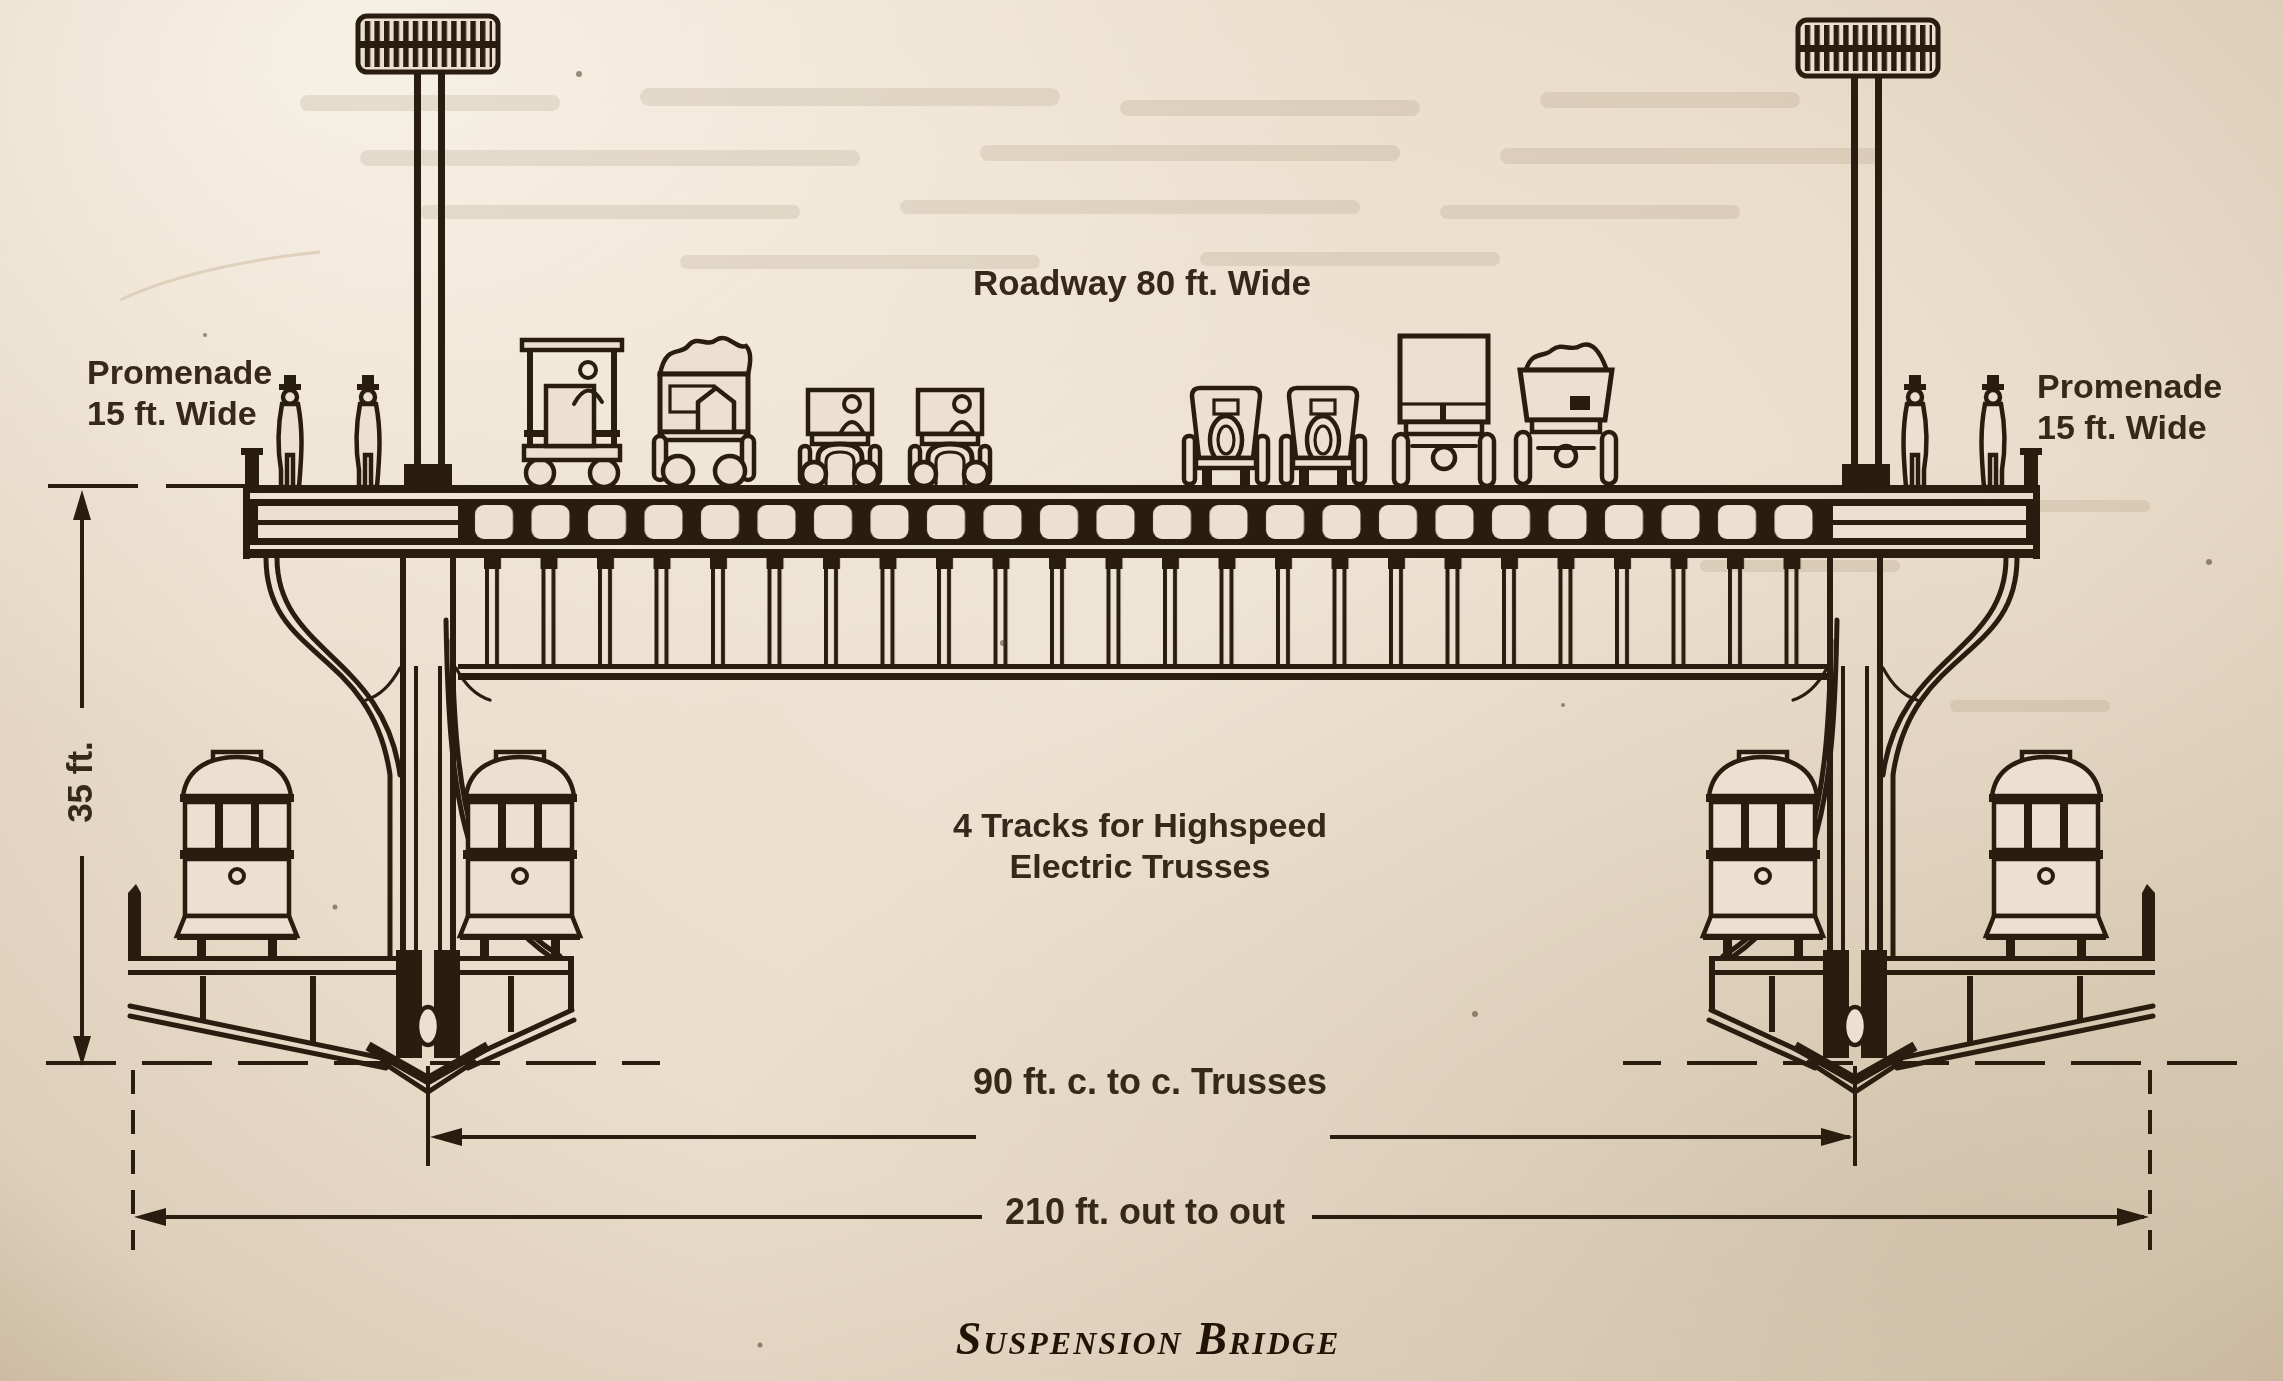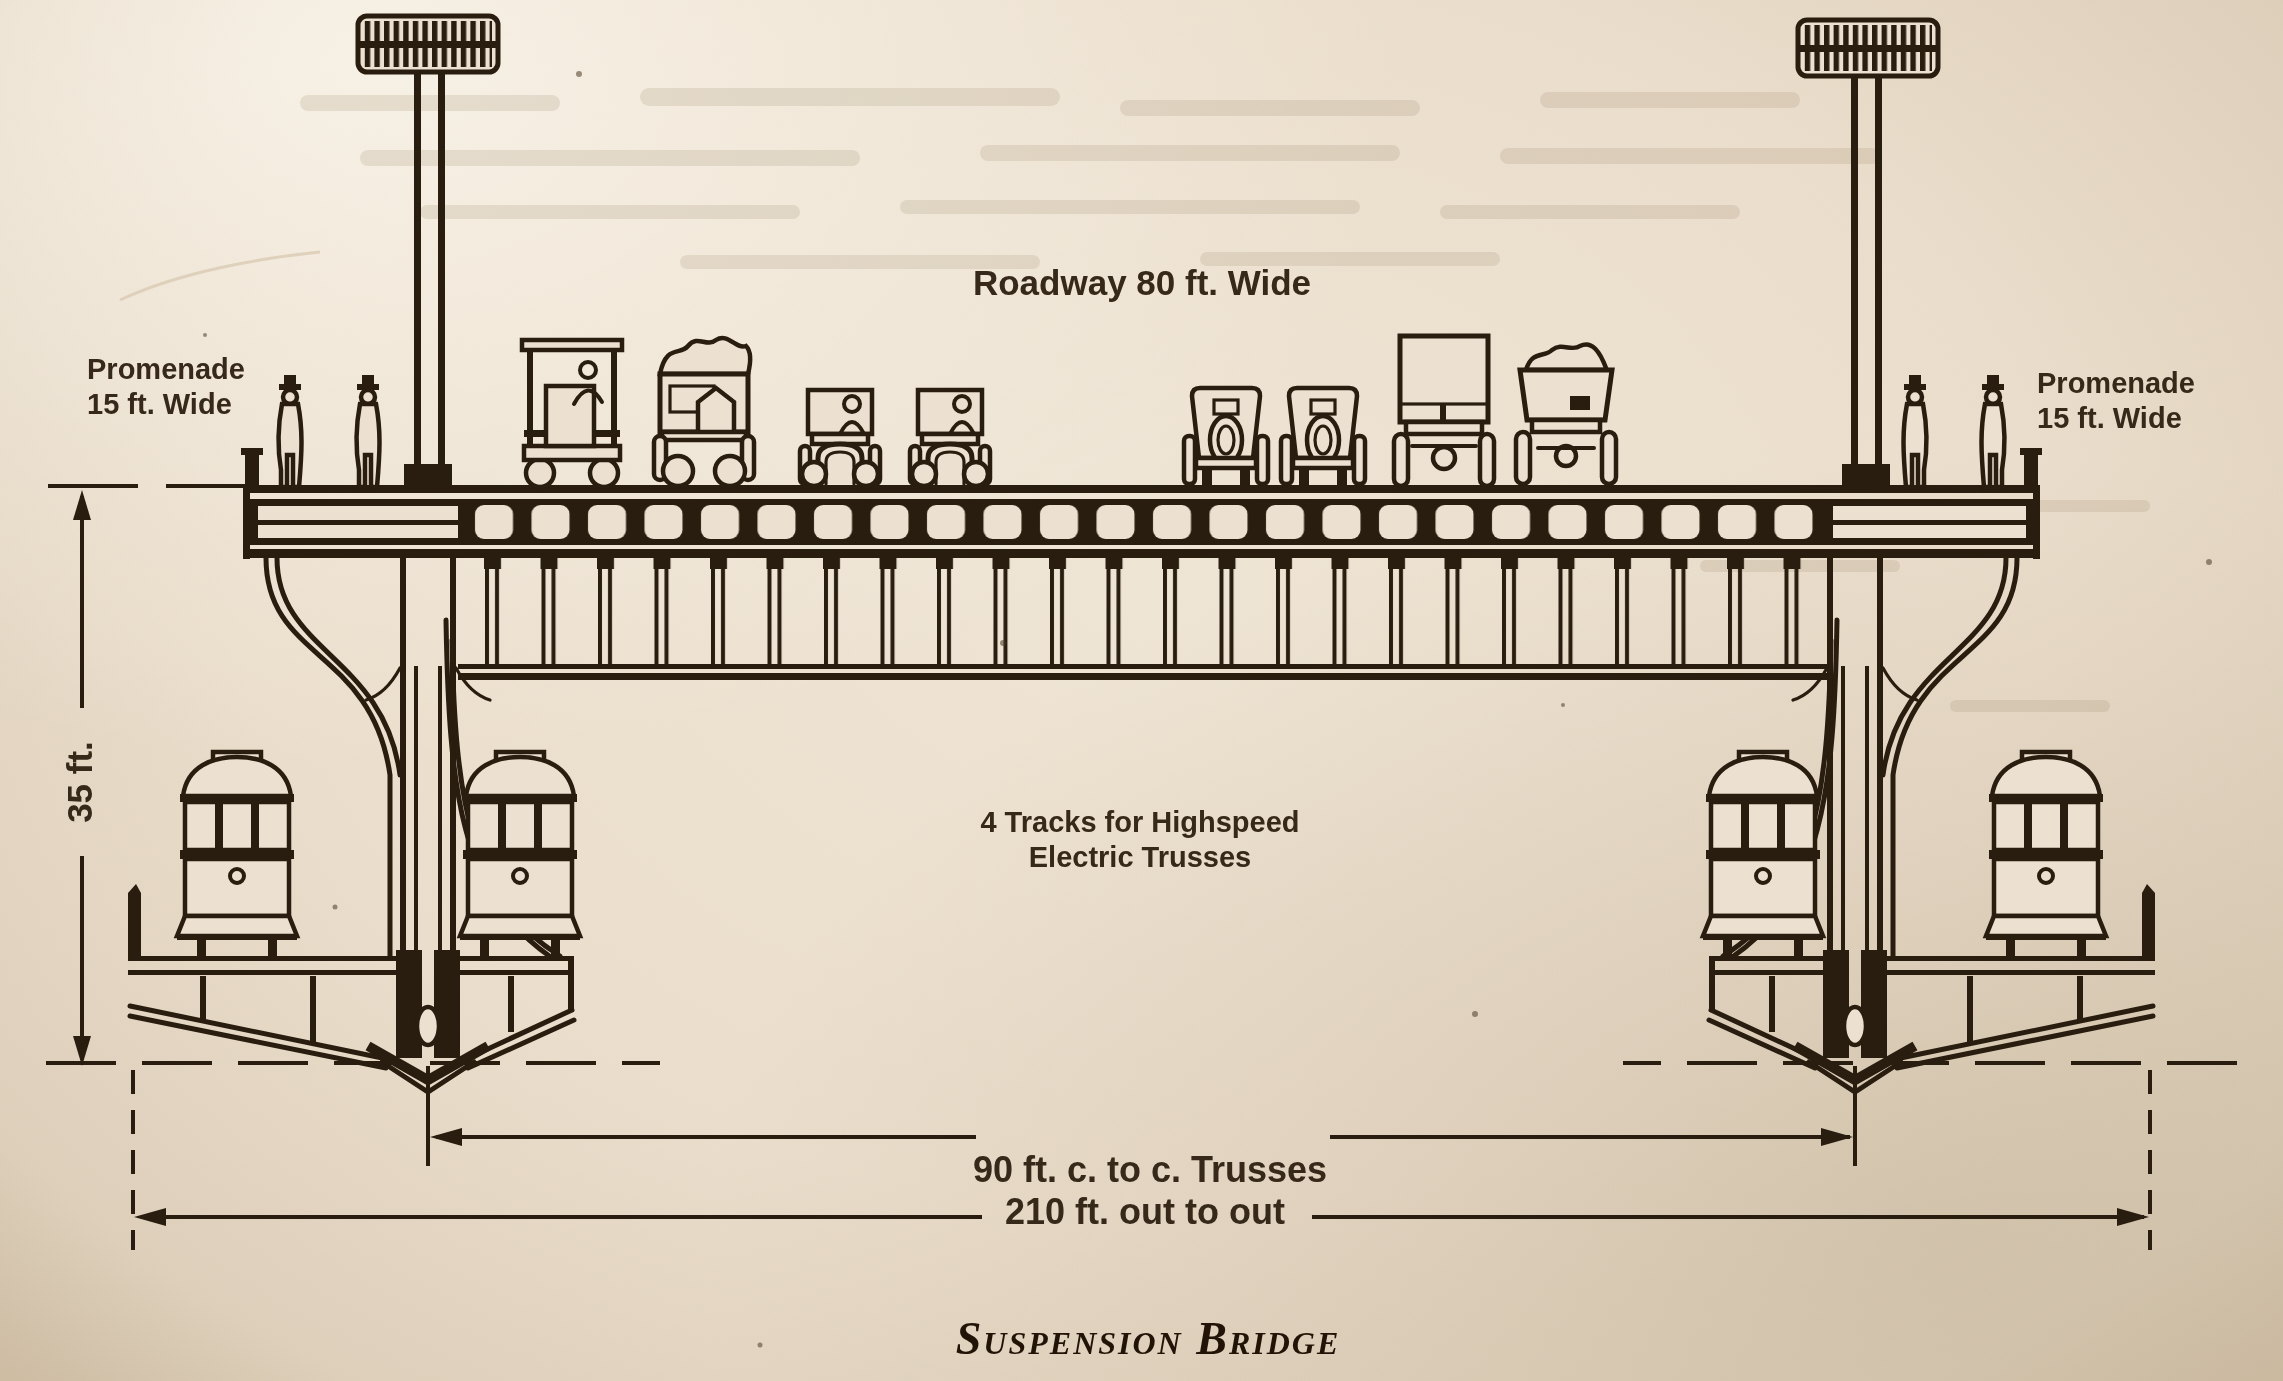--- a/index.html
+++ b/index.html
@@ -14,21 +14,21 @@
   }
   svg{position:absolute;left:0;top:0;}
   .ln{stroke:#291d0f;fill:none;stroke-width:5;stroke-linecap:round;}
   .ln3{stroke:#291d0f;fill:none;stroke-width:3.2;stroke-linecap:round;}
   .ln4{stroke:#291d0f;fill:none;stroke-width:4;stroke-linecap:round;}
   .fl{fill:#291d0f;}
   .pf{fill:#ece1d0;stroke:#291d0f;stroke-width:4.5;}
   .pf5{fill:#ece1d0;stroke:#291d0f;stroke-width:5;}
   .lbl{
     position:absolute;font-family:"Liberation Sans",sans-serif;font-weight:700;
-    color:#36291a;line-height:1.2;font-size:29px;white-space:nowrap;
+    color:#36291a;line-height:1.2;font-size:34px;white-space:nowrap;
   }
   .ctr{transform:translateX(-50%);text-align:center;}
   .rot{transform:translate(-50%,-50%) rotate(-90deg);}
   .cap{
     position:absolute;font-family:"Liberation Serif",serif;font-variant:small-caps;
     font-weight:700;color:#211406;white-space:nowrap;transform:translateX(-50%);
     letter-spacing:2px;
   }
   .cap1{font-size:47px;}
   .cap2{font-size:46px;}
@@ -320,19 +320,19 @@
 <div class="lbl ctr" style="left:1142px;top:262px;font-size:35px;">Roadway 80 ft. Wide</div>
 
 <div class="lbl" style="left:87px;top:352px;"><span>Promenade</span><br><span>15 ft. Wide</span></div>
 
 <div class="lbl" style="left:2037px;top:366px;"><span>Promenade</span><br><span>15 ft. Wide</span></div>
 
 <div class="lbl rot" style="left:80px;top:782px;font-size:35px;">35 ft.</div>
 
 <div class="lbl ctr" style="left:1140px;top:805px;text-align:center;"><span>4 Tracks for Highspeed</span><br><span>Electric Trusses</span></div>
 
-<div class="lbl ctr" style="left:1150px;top:1148px;font-size:36px;">90 ft. c. to c. Trusses</div>
+<div class="lbl ctr" style="left:1150px;top:1060px;font-size:36px;">90 ft. c. to c. Trusses</div>
 
 <div class="lbl ctr" style="left:1145px;top:1190px;font-size:36px;">210 ft. out to out</div>
 
 <div class="cap cap2" style="left:1148px;top:1312px;font-style:italic;">Suspension Bridge</div>
 
 </div>
 
 </body></html>

